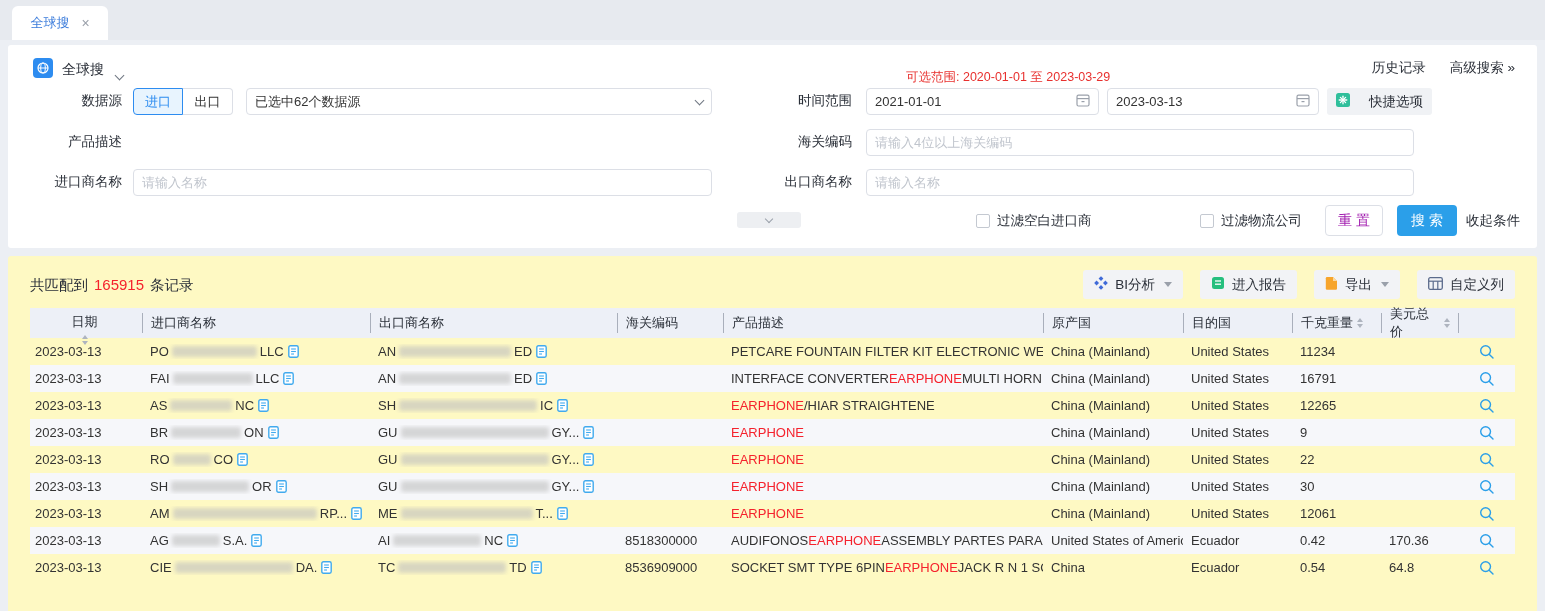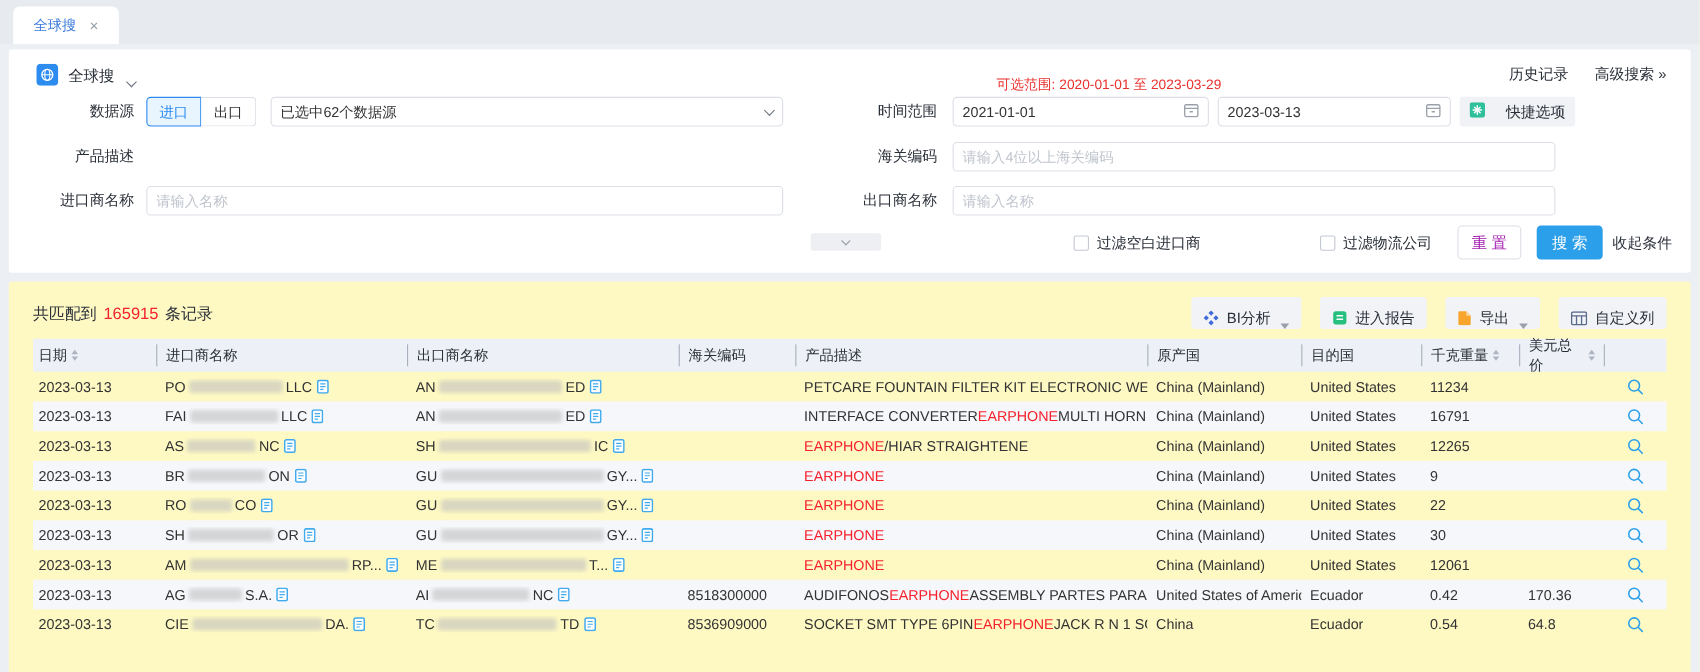--- a/index.html
+++ b/index.html
@@ -50,21 +50,21 @@
   .btn-reset { position:absolute; width:58px; height:31px; background:#fff; border:1px solid #dcdfe6; border-radius:4px;
                font-size:14px; color:#a21caf; display:flex; align-items:center; justify-content:center; letter-spacing:4px; padding-left:4px; cursor:pointer; }
   .btn-search { position:absolute; width:60px; height:31px; background:#2b9fe9; border-radius:4px; color:#fff;
                 font-size:14px; display:flex; align-items:center; justify-content:center; letter-spacing:4px; padding-left:4px; cursor:pointer; }
   .collapse-link { position:absolute; font-size:13.5px; color:#2a2f38; cursor:pointer; line-height:31px; }
 
   
   .match-line { position:absolute; left:22px; top:20px; font-size:14.5px; color:#2a2f38; display:flex; align-items:baseline; gap:6px; }
   .match-count { color:#f5222d; font-size:15px; }
   .result-actions { position:absolute; right:22px; top:14px; display:flex; gap:17px; }
-  .act-btn { height:29px; background:#f2f3f6; border-radius:3px; display:flex; align-items:flex-end; gap:7px;
+  .act-btn { height:29px; background:#f2f3f6; border-radius:3px; display:flex; align-items:center; gap:7px;
              padding:0 11px; font-size:13.5px; color:#2a2f38; cursor:pointer; }
   .caret-dn { width:0; height:0; border-left:4px solid transparent; border-right:4px solid transparent; border-top:5px solid #9aa0aa; margin-left:2px; }
 
   
   .table { position:absolute; left:22px; top:52px; width:1485px; }
   .thead { display:flex; height:30px; background:#edf0f7; align-items:center; }
   .th { font-size:13px; color:#2a2f38; display:flex; align-items:center; gap:4px; padding:0 8px; height:20px; border-left:1px solid #a9afbb; }
   .th:first-child { border-left:none; padding-left:5px; }
   .tr { display:flex; height:27px; align-items:center; }
   .tr:nth-child(even) { background:#f6f7fa; }
@@ -233,21 +233,21 @@
               <line x1="5.2" y1="4.2" x2="5.2" y2="12.3" stroke="#5b6b8c" stroke-width="1.2"></line>
               <line x1="9.8" y1="4.2" x2="9.8" y2="12.3" stroke="#5b6b8c" stroke-width="1.2"></line>
             </svg>
         </span>
         <span>自定义列</span>
       </div>
     </div>
 
     <div class="table">
       <div class="thead" id="thead">
-          <div class="th" style="width: 112px;">
+          <div class="th" style="width: 112px; flex-direction: column;">
             <span>日期</span>
             <span class="sort">
               <i class="up"></i>
               <i class="dn"></i>
             </span>
           </div>
           <div class="th" style="width: 228px;">
             <span>进口商名称</span>
           </div>
           <div class="th" style="width: 247px;">

